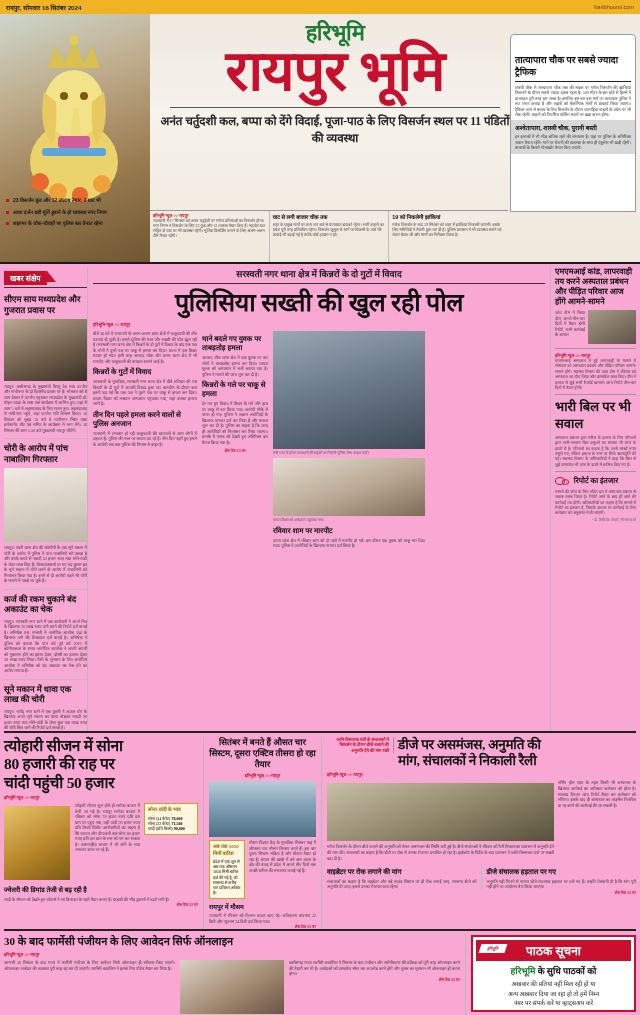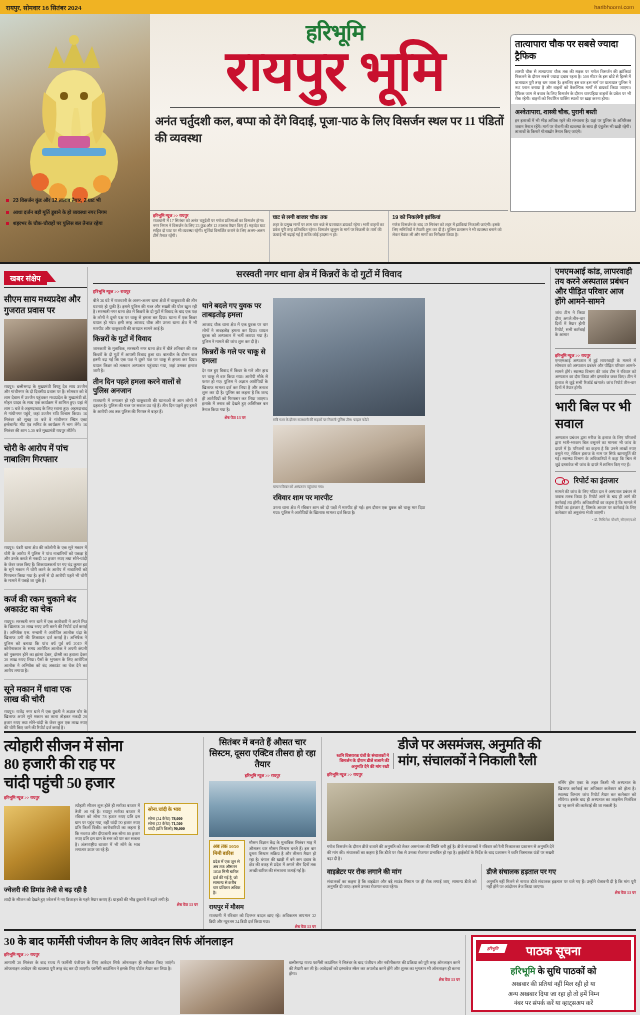--- a/index.html
+++ b/index.html
@@ -2,21 +2,21 @@
 <html lang="hi"><head>
 <meta charset="utf-8">
 <title>Haribhoomi Raipur Bhoomi</title>
 <style>
   html,body{margin:0;padding:0;background:#e8e6e1;}
   body{
     font-family:"Liberation Serif","DejaVu Serif",serif;
     width:640px;height:1015px;overflow:hidden;position:relative;
     background:#fbfaf7;
   }
-  .page{width:640px;height:1015px;position:relative;background:#e5e5e5;}
+  .page{width:640px;height:1015px;position:relative;background:#f9a8d4;}
 
   
   .datebar{
     height:14px;background:#f0b323;display:flex;align-items:center;
     justify-content:space-between;padding:0 6px;box-sizing:border-box;
   }
   .datebar .dt{font-size:6.2px;font-weight:bold;color:#1a1a1a;font-family:"Liberation Sans",sans-serif;}
   .datebar .site{font-size:5.6px;color:#6b3a10;font-family:"Liberation Sans",sans-serif;}
 
   
@@ -39,21 +39,21 @@
   }
   .hb-big{
     font-size:56px;font-weight:bold;color:#c8102e;line-height:1.05;
     letter-spacing:-1px;
   }
   .mast-rule{
     width:330px;height:1px;background:#555;margin:6px auto 5px auto;
   }
   .mast-sub{
     font-size:11.6px;font-weight:bold;color:#222;line-height:1.45;
-    width:360px;margin:6px auto;text-align:left;
+    width:360px;margin:6px auto;text-align:center;
   }
   .mast-bullets{
     position:absolute;left:6px;bottom:30px;width:132px;color:#1a1a1a;
   }
   .mb{font-size:5px;line-height:1.35;margin-bottom:5px;padding-left:7px;position:relative;
       font-family:"Liberation Sans",sans-serif;font-weight:bold;}
   .mb:before{content:"";position:absolute;left:0;top:2px;width:3px;height:3px;background:#c8102e;}
 
   
   .mast-strip{
@@ -64,21 +64,21 @@
   .ms-col:last-child{border-right:none;}
   .ms-h{font-size:5.4px;font-weight:bold;color:#111;margin-bottom:1px;
         font-family:"Liberation Sans",sans-serif;}
   .ms-b{font-size:4px;line-height:1.28;color:#444;}
   .byline-red{color:#c8102e;font-size:4.2px;font-weight:bold;}
 
   
   .mast-right{
     position:absolute;right:4px;top:20px;width:126px;height:178px;
     border:1px solid #999;border-radius:4px 4px 0 0;background:#fff;
-    padding:4px 4px 0 4px;box-sizing:border-box;
+    padding:20px 4px 0 4px;box-sizing:border-box;
   }
   .mr-title{font-size:9.2px;font-weight:bold;line-height:1.25;color:#111;}
   .mr-rule{height:1px;background:#222;margin:3px 0 3px 0;}
   .mr-body{font-size:4.1px;line-height:1.32;color:#3a3a3a;text-align:justify;}
   .mr-band{background:#d8d8d8;margin:3px -4px 0 -4px;padding:3px 4px;}
   .mr-band-t{font-size:6.2px;font-weight:bold;color:#111;margin-bottom:2px;}
 
   
   .body-wrap{display:flex;padding:3px 4px 0 4px;box-sizing:border-box;}
   .col-left{width:84px;flex:none;border-right:1px solid #b9b9b9;padding-right:0;box-sizing:border-box;}
@@ -129,21 +129,21 @@
   .band{display:flex;padding:0 4px;box-sizing:border-box;margin-top:3px;}
   .band-rule-top{height:2px;background:#222;margin:0 4px 4px 4px;}
   .b-gold{width:200px;flex:none;padding-right:5px;border-right:1px solid #b9b9b9;box-sizing:border-box;}
   .b-sys{width:118px;flex:none;padding:0 5px;border-right:1px solid #b9b9b9;box-sizing:border-box;}
   .b-dj{flex:1;padding-left:5px;box-sizing:border-box;}
   .gold-h{font-size:15.5px;font-weight:bold;line-height:1.2;color:#111;letter-spacing:-.3px;}
   .sys-h{font-size:8.6px;font-weight:bold;line-height:1.3;color:#111;text-align:center;}
   .dj-h{font-size:13.5px;font-weight:bold;line-height:1.22;color:#111;letter-spacing:-.3px;}
   .dj-kicker{font-size:4.3px;color:#c8102e;font-weight:bold;line-height:1.3;text-align:right;
              border-right:1px solid #999;padding-right:4px;margin-right:4px;width:62px;}
-  .dj-top{display:flex;align-items:flex-end;}
+  .dj-top{display:flex;align-items:flex-start;}
   .gold-img{width:66px;height:74px;background:linear-gradient(150deg,#e8c46a,#b8872b 55%,#7d5a14);float:left;margin:3px 5px 2px 0;}
   .box-yellow{border:1px solid #c9a227;background:#fdf6df;padding:3px;font-size:4px;line-height:1.3;}
   .bx-h{font-size:5px;font-weight:bold;color:#9a6b00;margin-bottom:2px;}
   .sea-img{width:100%;height:56px;background:linear-gradient(180deg,#b9ccd8 0%,#7fa0b5 45%,#4f6f86 100%);margin:3px 0;}
   .rally-img{width:100%;height:58px;background:linear-gradient(160deg,#c8bfa8,#8e8468 55%,#57503c);margin:3px 0;}
 
   
   .bot{display:flex;padding:0 4px;box-sizing:border-box;margin-top:4px;}
   .bot-left{flex:1;padding-right:5px;border-right:1px solid #b9b9b9;box-sizing:border-box;}
   .bot-right{width:170px;flex:none;padding-left:5px;box-sizing:border-box;}
@@ -271,20 +271,21 @@
         <div>
           <div class="sb-h">सूने मकान में धावा एक लाख की चोरी</div>
           <div class="sb-b">रायपुर। राजेंद्र नगर थाने में एक युवती ने अज्ञात चोर के खिलाफ अपने सूने मकान का ताला तोड़कर नकदी 20 हजार रुपए तथा सोने-चांदी के जेवर कुल एक लाख रुपए की चोरी किए जाने की रिपोर्ट दर्ज कराई है।</div>
         </div>
       </div>
     </div>
 
     <div class="col-mid">
       <div class="kicker">सरस्वती नगर थाना क्षेत्र में किन्नरों के दो गुटों में विवाद</div>
       <div class="head1">
+        <span class="l2">पुलिसिया सख्ती की खुल रही पोल</span>
       </div>
       <div class="lead-byline">हरिभूमि न्यूज &gt;&gt; रायपुर</div>
 
       <div class="mid-cols">
         <div class="mc" style="flex:0 0 104px;">
           <div class="mc-txt">बीते 36 घंटे में राजधानी के अलग-अलग थाना क्षेत्रों में चाकूबाजी की तीन घटनाएं हो चुकी हैं। इससे पुलिस की गश्त और सख्ती की पोल खुल रही है। सरस्वती नगर थाना क्षेत्र में किन्नरों के दो गुटों में विवाद के बाद एक पक्ष के लोगों ने दूसरे पक्ष पर चाकू से हमला कर दिया। घटना में एक किन्नर घायल हो गया। इसी तरह आजाद चौक और उरला थाना क्षेत्र में भी मारपीट और चाकूबाजी की वारदात सामने आई है।</div>
           <div class="subh">किन्नरों के गुटों में विवाद</div>
           <div class="mc-txt">जानकारी के मुताबिक, सरस्वती नगर थाना क्षेत्र में बीते शनिवार की रात किन्नरों के दो गुटों में आपसी विवाद हुआ था। बातचीत के दौरान बात इतनी बढ़ गई कि एक पक्ष ने दूसरे पक्ष पर चाकू से हमला कर दिया। घायल किन्नर को तत्काल अस्पताल पहुंचाया गया, जहां उसका इलाज जारी है।</div>
           <div class="subh">तीन दिन पहले हमला करने वालों से पुलिस अनजान</div>
           <div class="mc-txt">राजधानी में लगातार हो रही चाकूबाजी की घटनाओं से आम लोगों में दहशत है। पुलिस की गश्त पर सवाल उठ रहे हैं। तीन दिन पहले हुए हमले के आरोपी अब तक पुलिस की गिरफ्त से बाहर हैं।</div>

